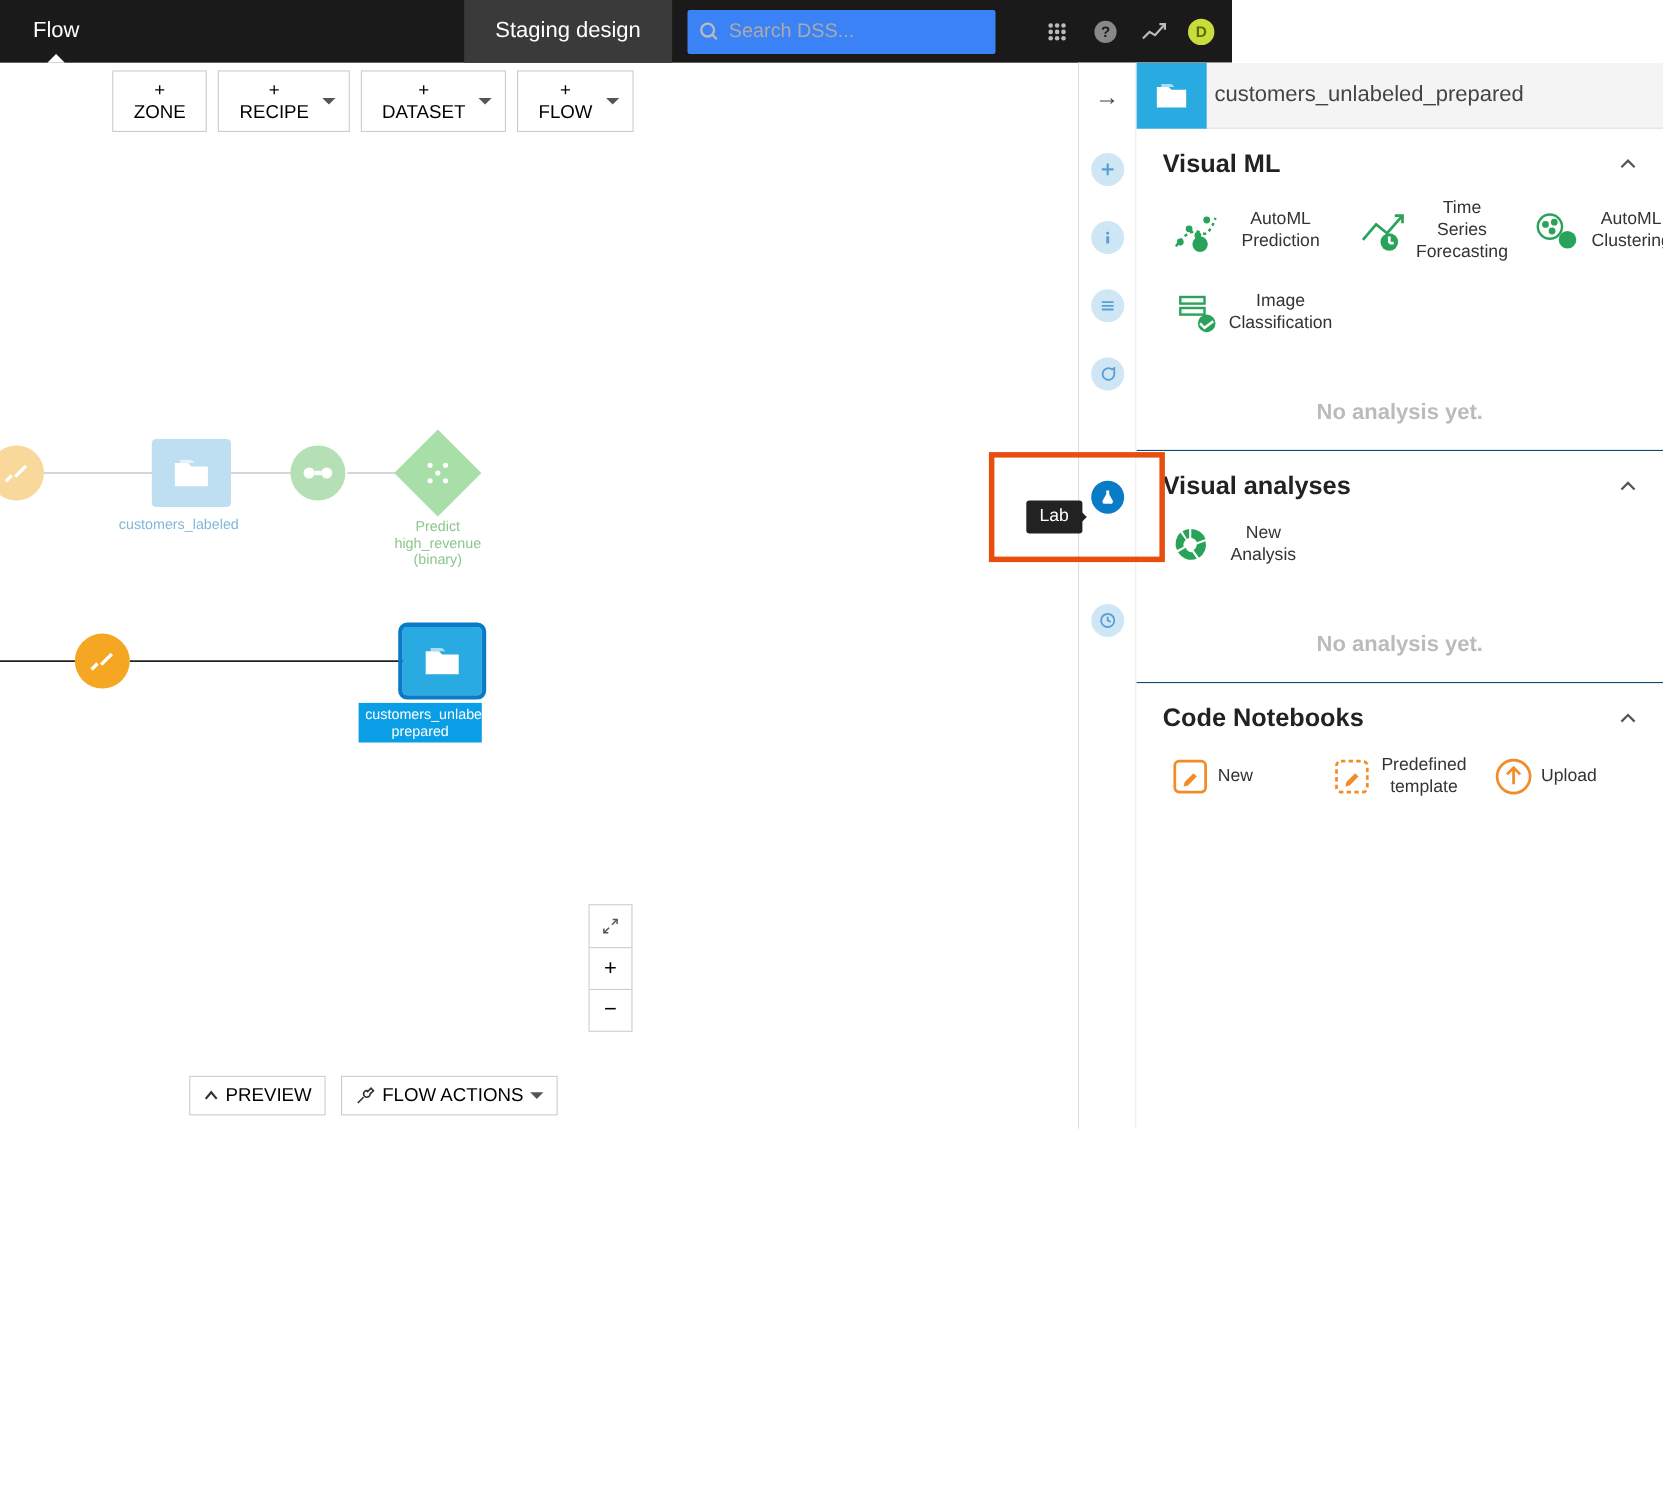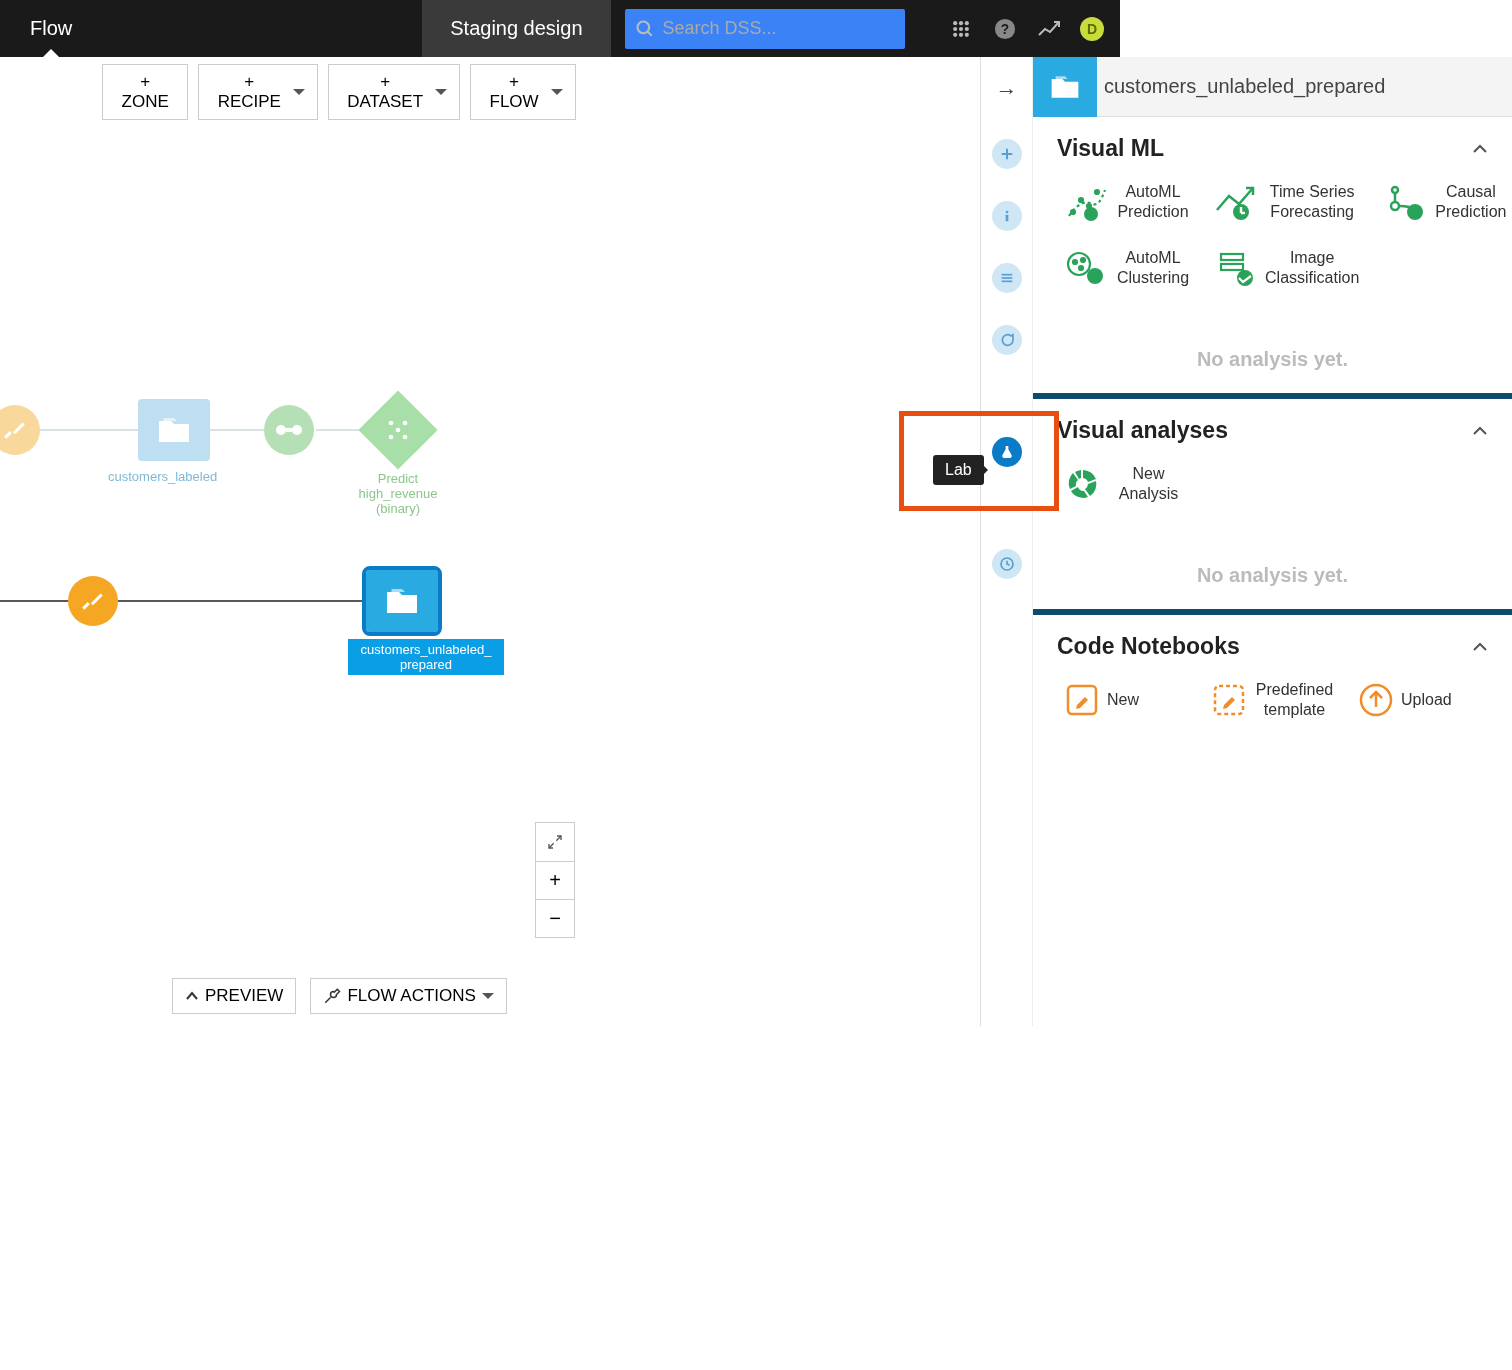--- a/index.html
+++ b/index.html
@@ -51,21 +51,21 @@
 .rail-arrow { font-size: 22px; color: #444; margin-bottom: 6px; }
 .tooltip { position: absolute; background: #222; color: #fff; padding: 6px 12px; border-radius: 3px; font-size: 16px; left: -48px; top: 398px; }
 .tooltip::after { content: ''; position: absolute; right: -10px; top: 50%; transform: translateY(-50%); border: 6px solid transparent; border-left-color: #222; }
 .highlight-box { position: absolute; border: 5px solid #e84e0f; left: -82px; top: 354px; width: 160px; height: 100px; pointer-events: none; }
 
 .panel-content { flex: 1; display: flex; flex-direction: column; overflow: hidden; }
 .panel-header { height: 60px; background: #f4f4f4; display: flex; align-items: center; border-bottom: 1px solid #e0e0e0; }
 .panel-header .ds-icon { width: 64px; height: 60px; background: #29abe2; display: flex; align-items: center; justify-content: center; }
 .panel-header .ds-name { font-size: 20px; color: #444; padding-left: 7px; font-weight: 400; }
 
-.section { border-bottom: 6px solid #0c4a6e; padding: 18px 24px 22px 24px; }
+.section { border-bottom: 1px solid #0c4a6e; padding: 18px 24px 22px 24px; }
 .sec-head { display: flex; align-items: center; justify-content: space-between; margin-bottom: 12px; }
 .sec-title { font-size: 23px; font-weight: 600; color: #222; }
 .tiles { display: grid; grid-template-columns: repeat(3, 1fr); gap: 10px 10px; }
 .tile { display: flex; flex-direction: row; align-items: center; gap: 6px; cursor: pointer; padding: 6px; }
 .tile .tile-icon { height: 44px; display: flex; align-items: center; justify-content: center; }
 .tile .tile-label { font-size: 16px; color: #333; text-align: center; line-height: 20px; }
 .empty-text { font-size: 20px; color: #bbb; font-weight: 600; text-align: center; margin-top: 52px; }
 
 
 .zoom-box { position: absolute; right: 13px; bottom: 88px; width: 40px; border: 1px solid #ccc; background: #fff; }
@@ -184,21 +184,21 @@
     <svg width="26" height="26" viewBox="0 0 24 24" fill="#fff">
         <path d="M4 20 L9 15 L7 13 L2 18 Z M10 14 L19 5 L21 7 L12 16 Z"></path>
       </svg>
   </div>
   <div class="node-folder blue selected" style="left:366px;top:513px;">
     <svg width="36" height="32" viewBox="0 0 24 20" fill="#fff">
         <path d="M2 4h8l2 2h10v12H2z"></path>
         <path d="M5 2h7l2 2H5z" opacity="0.6"></path>
       </svg>
   </div>
-  <div class="node-label sel" style="left:348px;top:582px;width:156px">
+  <div class="node-label sel" style="left:326px;top:582px;width:112px">
     <span>customers_unlabeled_</span><br><span>prepared</span>
   </div>
 
   <div class="zoom-box">
     <div>
       <svg width="16" height="16" viewBox="0 0 24 24" fill="none" stroke="#555" stroke-width="2">
           <polyline points="15,3 21,3 21,9"></polyline>
           <polyline points="9,21 3,21 3,15"></polyline>
           <line x1="21" y1="3" x2="14" y2="10"></line>
           <line x1="3" y1="21" x2="10" y2="14"></line>
@@ -313,33 +313,20 @@
                 <polyline points="35,6 42,6 42,13"></polyline>
                 <circle cx="30" cy="30" r="8" fill="#2aa35a" stroke="none"></circle>
                 <line x1="30" y1="25" x2="30" y2="31" stroke="#fff"></line>
                 <line x1="30" y1="31" x2="34" y2="31" stroke="#fff"></line>
               </svg>
           </div>
           <div class="tile-label">Time Series Forecasting</div>
         </div>
         <div class="tile">
           <div class="tile-icon">
-            <svg width="48" height="40" viewBox="0 0 48 40" fill="none" stroke="#2aa35a" stroke-width="2.5">
-                <circle cx="14" cy="8" r="3"></circle>
-                <circle cx="14" cy="24" r="4"></circle>
-                <line x1="14" y1="11" x2="14" y2="20"></line>
-                <path d="M18 24 Q30 24 34 28"></path>
-                <circle cx="34" cy="30" r="8" fill="#2aa35a" stroke="none"></circle>
-                <rect x="30" y="27" width="8" height="2" fill="#fff"></rect>
-              </svg>
-          </div>
-          <div class="tile-label">Causal Prediction</div>
-        </div>
-        <div class="tile">
-          <div class="tile-icon">
             <svg width="48" height="40" viewBox="0 0 48 40" fill="none" stroke="#2aa35a" stroke-width="2.2">
                 <circle cx="16" cy="16" r="11"></circle>
                 <circle cx="12" cy="14" r="2" fill="#2aa35a"></circle>
                 <circle cx="20" cy="12" r="2" fill="#2aa35a"></circle>
                 <circle cx="18" cy="20" r="2" fill="#2aa35a"></circle>
                 <circle cx="32" cy="28" r="8" fill="#2aa35a" stroke="none"></circle>
                 <rect x="28" y="25" width="8" height="2" fill="#fff"></rect>
               </svg>
           </div>
           <div class="tile-label">AutoML Clustering</div>

